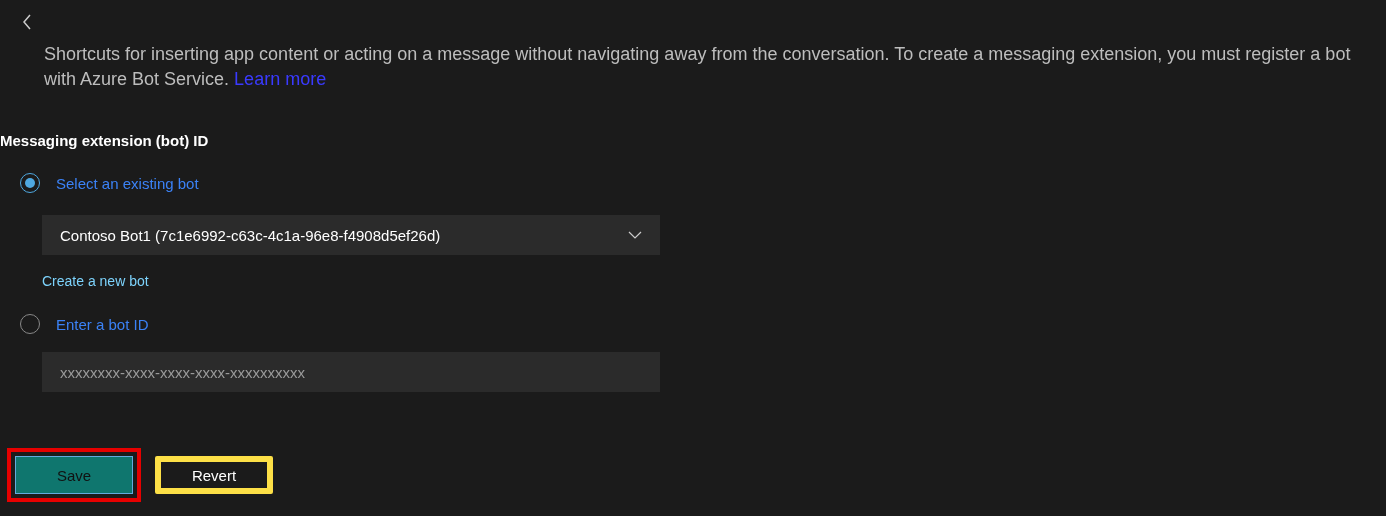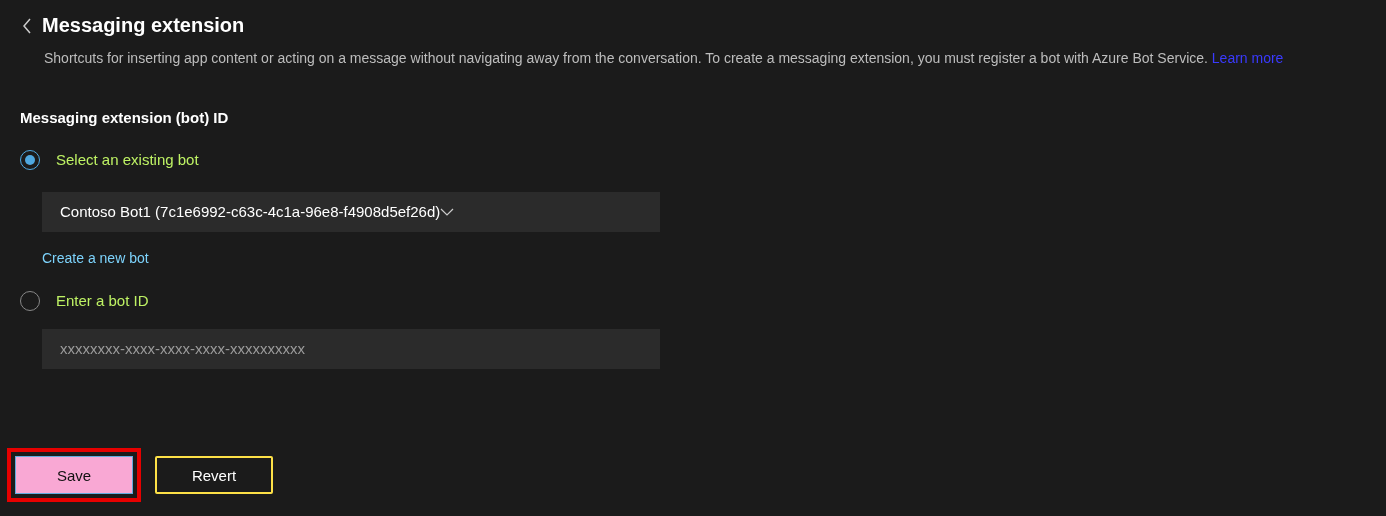--- a/index.html
+++ b/index.html
@@ -27,37 +27,37 @@
       cursor: pointer;
       display: flex;
       align-items: center;
     }
     .page-title {
       font-size: 20px;
       font-weight: 600;
       color: #ffffff;
     }
     .description {
-      font-size: 14px;
+      font-size: 18px;
       color: #bdbdbd;
       margin-top: 12px;
       padding-left: 44px;
       line-height: 1.4;
     }
     .learn-more-link {
       color: #3a3aff;
       text-decoration: none;
       cursor: pointer;
     }
     .section-label {
       font-size: 15px;
       font-weight: 600;
       color: #ffffff;
       margin-top: 40px;
-      padding-left: 20px;
+      padding-left: 0;
     }
     .radio-group {
       margin-top: 24px;
       padding-left: 20px;
     }
     .radio-row {
       display: flex;
       align-items: center;
       gap: 16px;
     }
@@ -76,31 +76,31 @@
       border-color: #4fa8e0;
     }
     .radio.selected .dot {
       width: 10px;
       height: 10px;
       border-radius: 50%;
       background-color: #4fa8e0;
     }
     .radio-label {
       font-size: 15px;
-      color: #bef264;
+      color: #3b82f6;
     }
     .dropdown {
       margin-top: 22px;
       margin-left: 22px;
       width: 618px;
       height: 40px;
       background-color: #2b2b2b;
       display: flex;
       align-items: center;
-      justify-content: flex-start;
+      justify-content: space-between;
       padding: 0 18px;
       cursor: pointer;
       font-size: 15px;
       color: #ffffff;
     }
     .chevron {
       color: #cccccc;
       display: flex;
       align-items: center;
     }
@@ -139,47 +139,46 @@
       gap: 14px;
       align-items: center;
     }
     .save-highlight {
       border: 4px solid #e60000;
       padding: 4px;
     }
     .save-button {
       width: 118px;
       height: 38px;
-      background-color: #f9a8d4;
+      background-color: #0f766e;
       border: 1px solid #62abdf;
       color: #111111;
       font-size: 15px;
       cursor: pointer;
     }
     .revert-button {
       width: 118px;
       height: 38px;
       background-color: transparent;
-      border: 2px solid #fde047;
+      border: 6px solid #fde047;
       color: #ffffff;
       font-size: 15px;
       cursor: pointer;
       border-radius: 2px;
     }
   </style>
 </head>
 <body>
 
 <div class="header">
   <span class="back-icon">
     <svg width="10" height="16" viewBox="0 0 10 16">
         <path d="M8 1 L2 8 L8 15" stroke="#cccccc" stroke-width="1.5" fill="none"></path>
       </svg>
   </span>
-  <h1 class="page-title">Messaging extension</h1>
 </div>
 
 <p class="description">
   <span>Shortcuts for inserting app content or acting on a message without navigating away from the conversation. To create a messaging extension, you must register a bot with Azure Bot Service.</span>
   <a class="learn-more-link">Learn more</a>
 </p>
 
 <div class="section-label">Messaging extension (bot) ID</div>
 
 <div class="radio-group">

